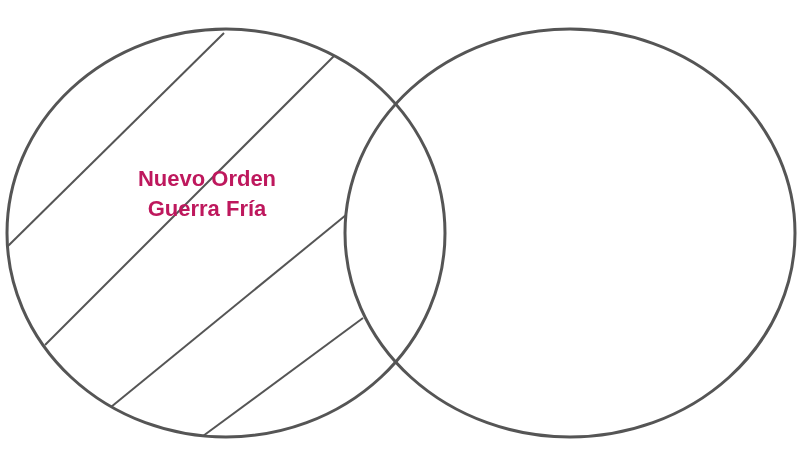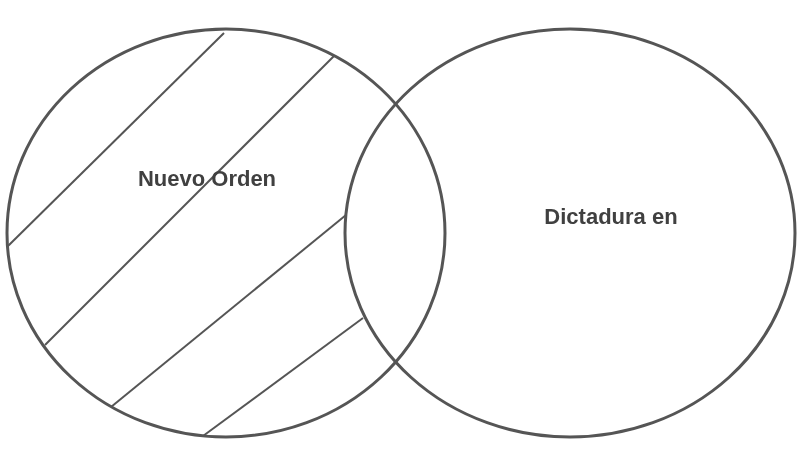--- a/index.html
+++ b/index.html
@@ -27,21 +27,21 @@
     }
     .hatch {
       stroke: #555555;
       stroke-width: 2;
       fill: none;
     }
     .label {
       position: absolute;
       font-family: "Liberation Sans", sans-serif;
       font-weight: bold;
-      color: #404040;
+      color: #be185d;
       text-align: center;
       white-space: nowrap;
     }
     #label-left {
       left: 112px;
       top: 164px;
       width: 190px;
       font-size: 22px;
       line-height: 30px;
     }
@@ -68,17 +68,17 @@
     <line class="hatch" x1="203" y1="436" x2="363" y2="318"></line>
   </g>
 
   <ellipse class="circle" cx="226" cy="233" rx="219" ry="204"></ellipse>
 
   <ellipse class="circle" cx="570" cy="233" rx="225" ry="204"></ellipse>
 </svg>
 
 <div class="label" id="label-left">
   <span>Nuevo Orden</span>
+  <span>Guerra Fría</span>
 </div>
 
 <div class="label" id="label-right">
-  <span>Dictadura en</span>
 </div>
 
 </body></html>

